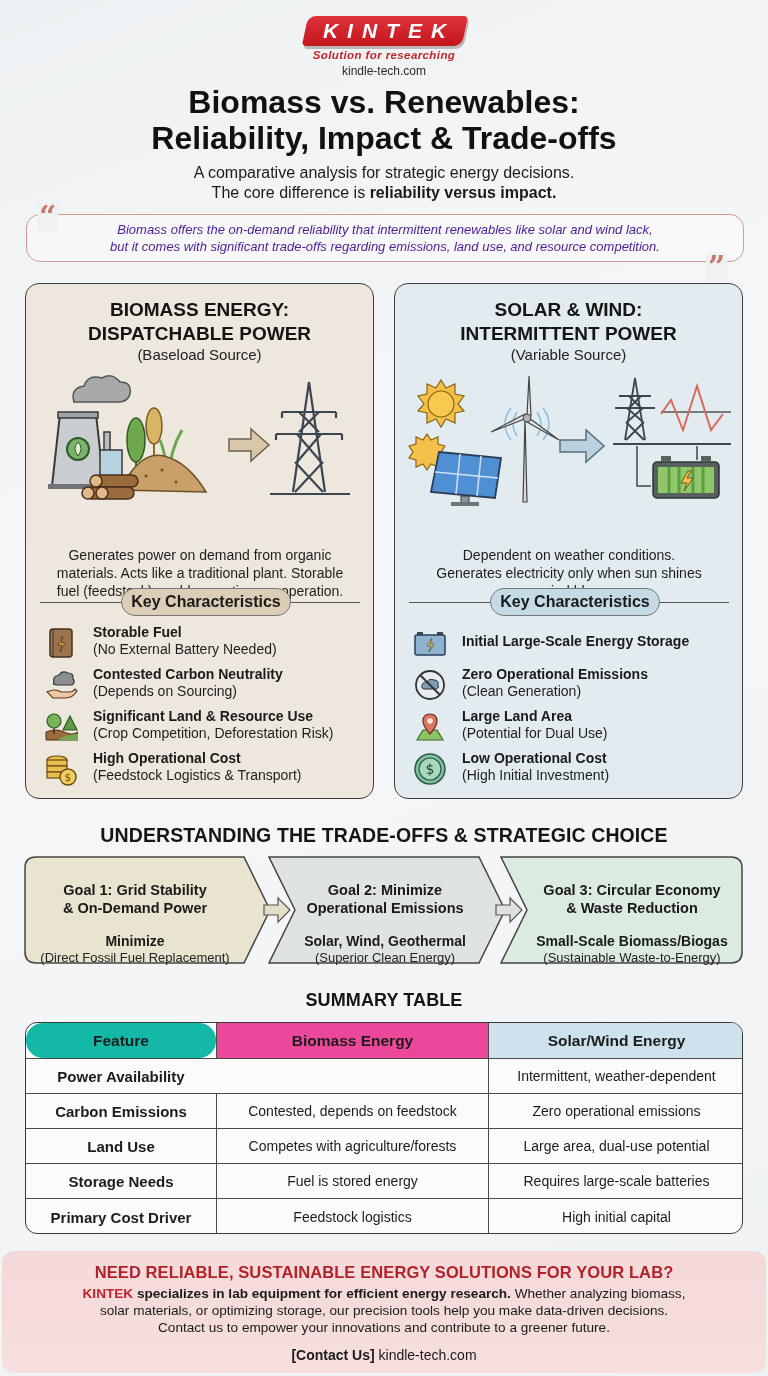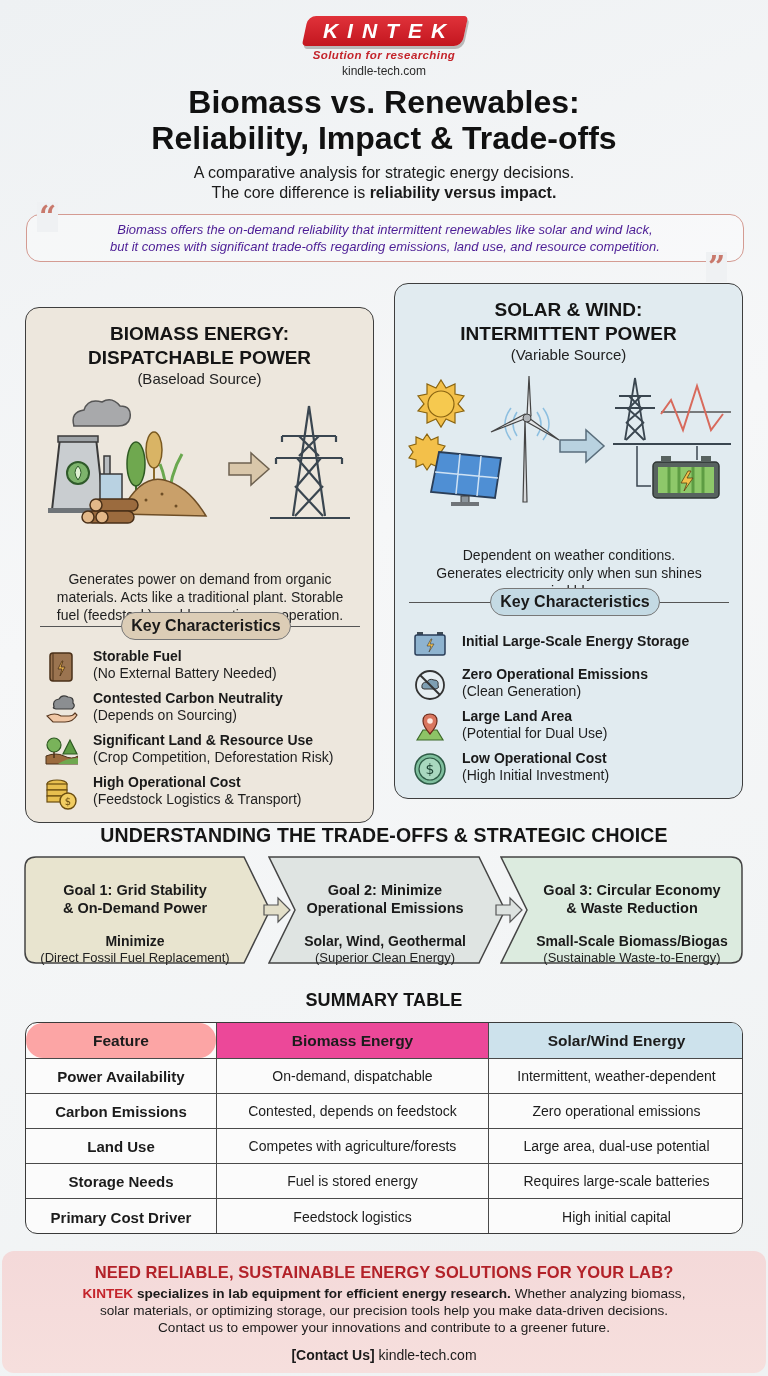--- a/index.html
+++ b/index.html
@@ -54,21 +54,21 @@
     font-family: "DejaVu Serif", serif; line-height: 1;
   }
   .quote-open { left: 37px; top: 202px; background: #eff1f3; padding: 0 2px; }
   .quote-close { left: 706px; top: 252px; background: #eff1f3; padding: 0 2px; }
 
   
   .panel {
     position: absolute; top: 283px; width: 349px; height: 516px;
     border: 1.5px solid #3e3e3e; border-radius: 14px;
   }
-  .panel.biomass { left: 25px; background: #ede7dd; margin-top: 24px; }
+  .panel.biomass { left: 25px; background: #ede7dd; }
   .panel.solar { left: 394px; background: #e1ebf0; }
   .panel-title {
     position: absolute; left: 0; top: 14px; width: 100%; text-align: center;
     font-size: 19px; font-weight: 700; line-height: 24px; color: #151515;
   }
   .panel-sub {
     position: absolute; left: 0; top: 62px; width: 100%; text-align: center;
     font-size: 15px; color: #222;
   }
   .panel-illus { position: absolute; left: 10px; top: 88px; width: 328px; height: 135px; }
@@ -123,21 +123,21 @@
   .sum-row { position: absolute; left: 0; width: 100%; height: 35px; border-top: 1px solid #4a4a4a; }
   .sum-row.head { top: 0; border-top: none; height: 35px; }
   .sum-cell {
     position: absolute; top: 0; height: 100%; display: flex; align-items: center; justify-content: center;
     text-align: center; font-size: 14px; color: #1c1c1c; border-left: 1px solid #4a4a4a;
   }
   .sum-cell.c0 { left: 0; width: 190px; border-left: none; font-weight: 700; font-size: 15px; }
   .sum-cell.c1 { left: 190px; width: 272px; }
   .sum-cell.c2 { left: 462px; width: 256px; }
   .head .sum-cell { font-weight: 700; font-size: 15.5px; }
-  .head .c0 { background: #fca5a5; border-radius: 17px; }
+  .head .c0 { background: #14b8a6; border-radius: 17px; }
   .head .c1 { background: #ec4899; }
   .head .c2 { background: #cde2ec; }
 
   
   .cta {
     position: absolute; left: 2px; top: 1251px; width: 764px; height: 122px;
     background: linear-gradient(180deg, #f4d9d9, #f6dfdd);
     border-radius: 12px;
   }
   .cta-title {
@@ -465,21 +465,20 @@
 <div class="section-title" style="top:990px; font-size:18px">SUMMARY TABLE</div>
 
 <div class="sum-table">
   <div class="sum-row head">
     <div class="sum-cell c0">Feature</div>
     <div class="sum-cell c1">Biomass Energy</div>
     <div class="sum-cell c2">Solar/Wind Energy</div>
   </div>
   <div class="sum-row" style="top:35px">
     <div class="sum-cell c0">Power Availability</div>
-    <div class="sum-cell c1">On-demand, dispatchable</div>
     <div class="sum-cell c2">Intermittent, weather-dependent</div>
   </div>
   <div class="sum-row" style="top:70px">
     <div class="sum-cell c0">Carbon Emissions</div>
     <div class="sum-cell c1">Contested, depends on feedstock</div>
     <div class="sum-cell c2">Zero operational emissions</div>
   </div>
   <div class="sum-row" style="top:105px">
     <div class="sum-cell c0">Land Use</div>
     <div class="sum-cell c1">Competes with agriculture/forests</div>

